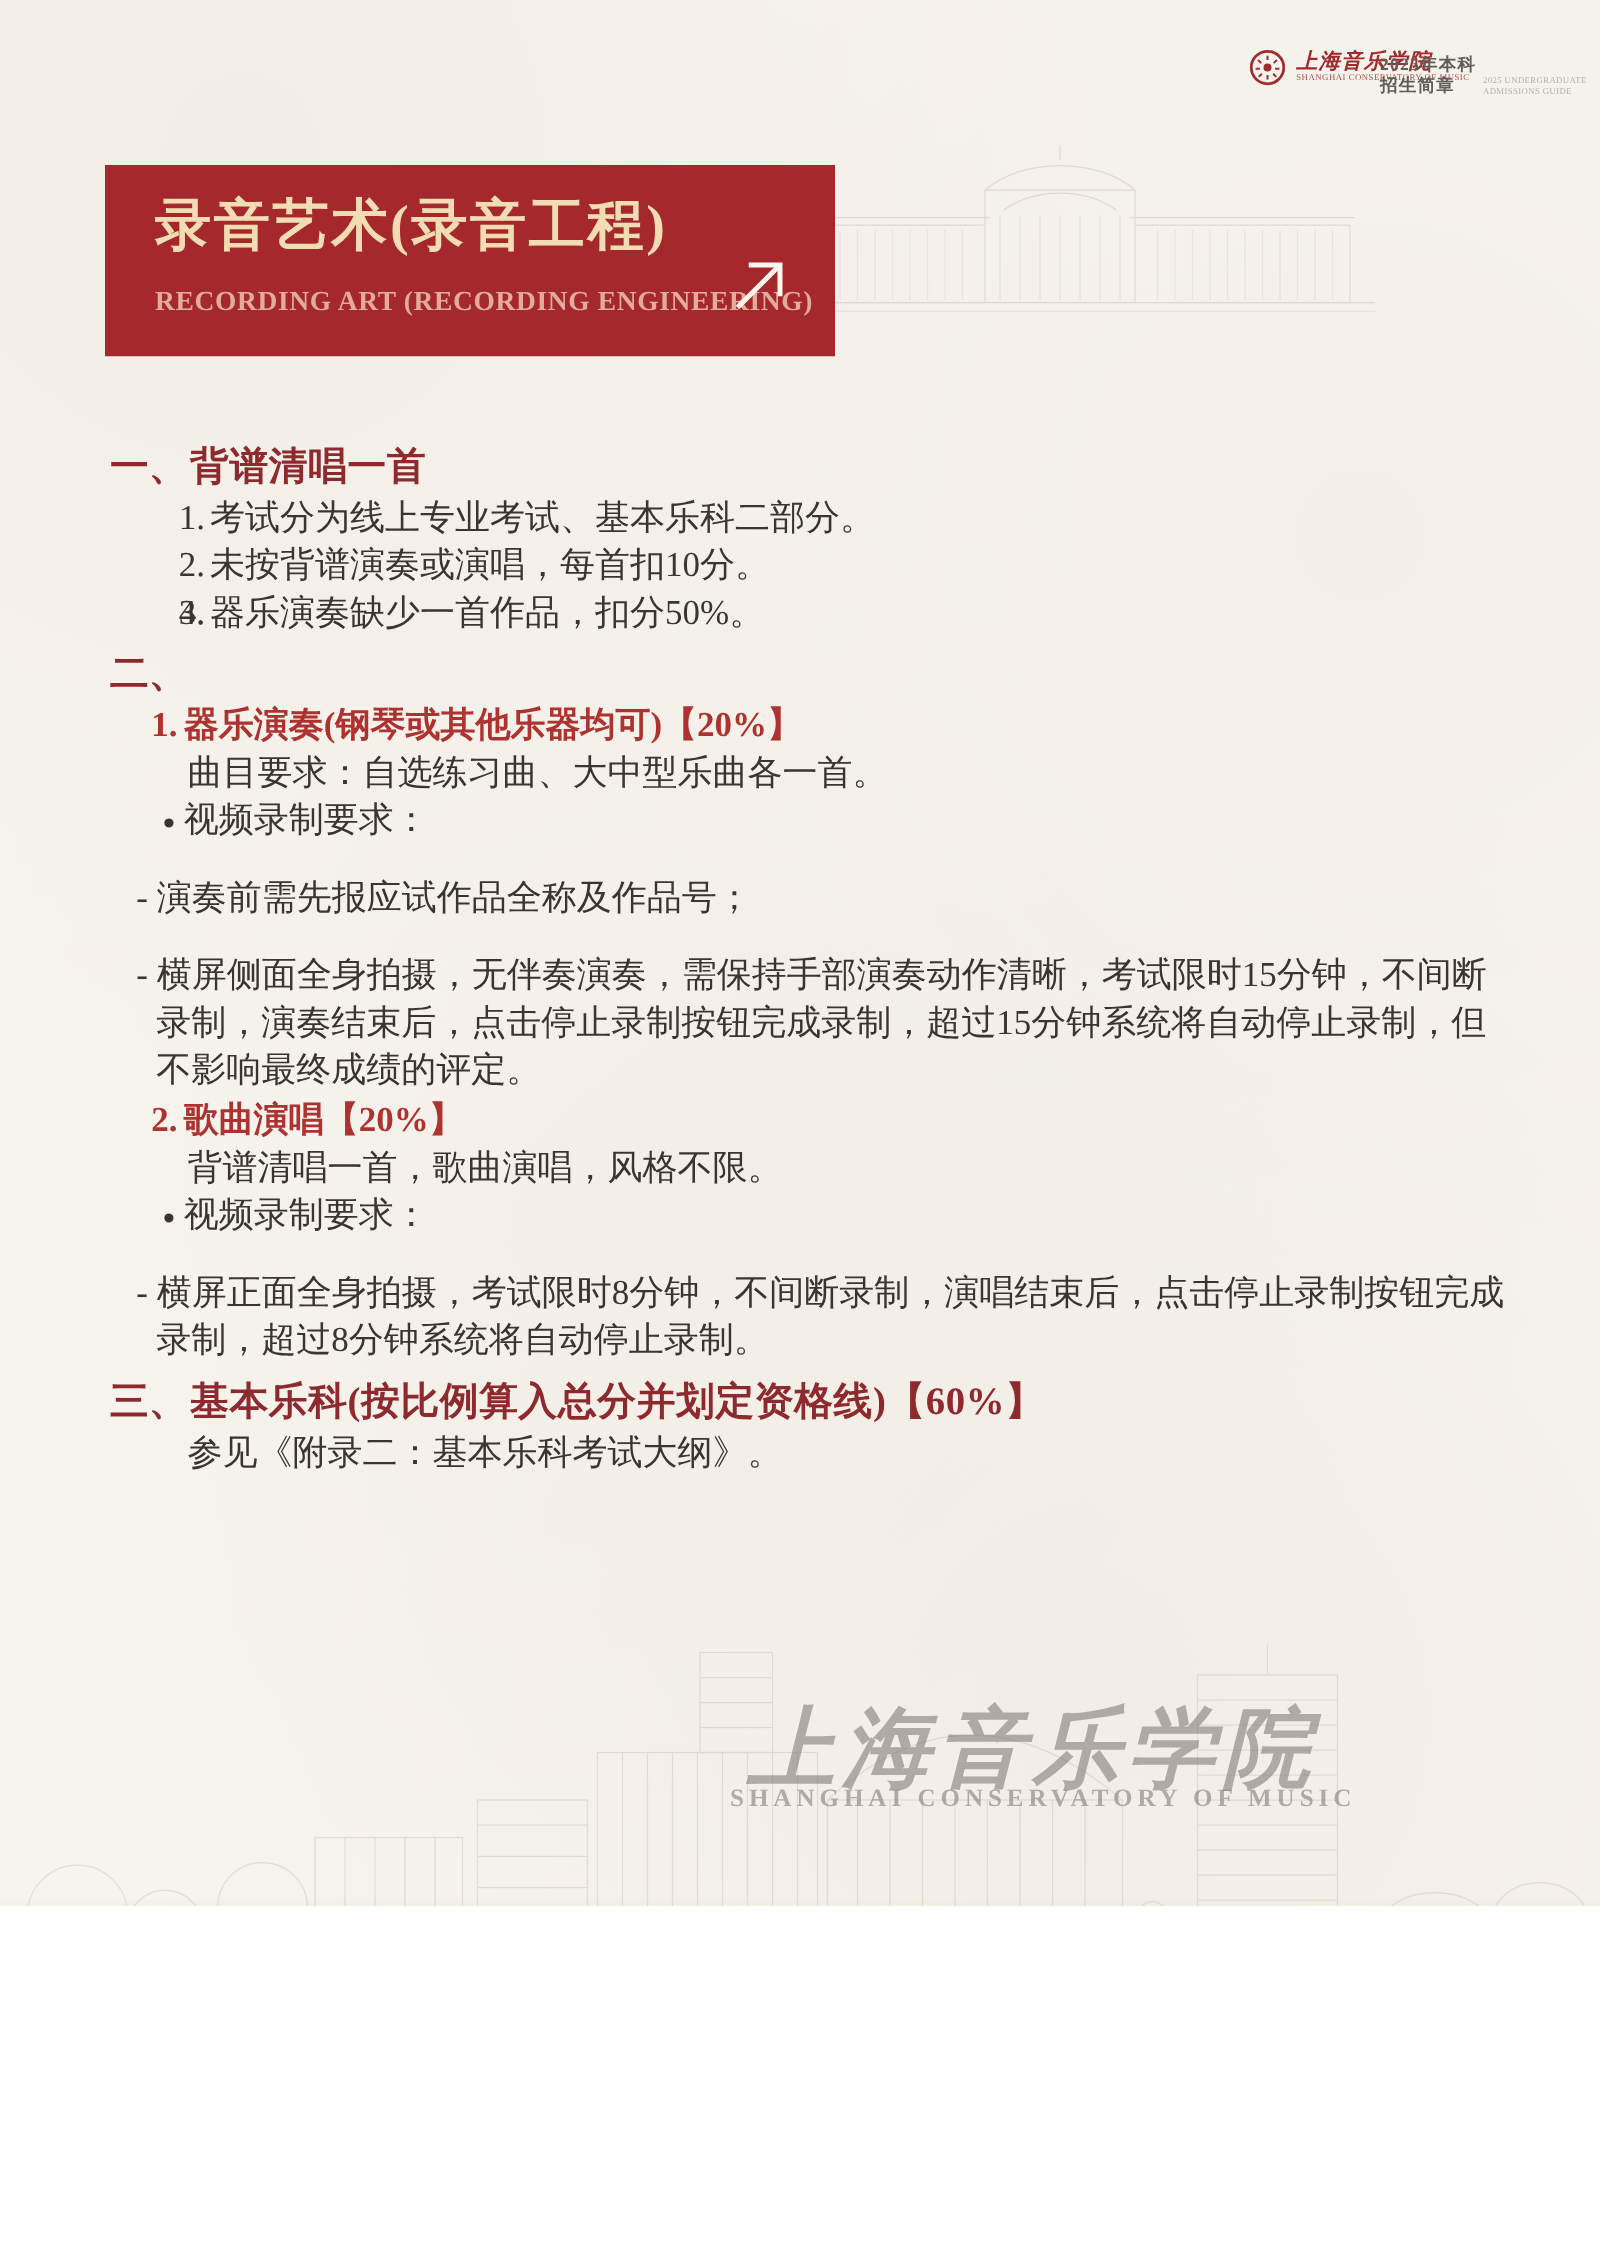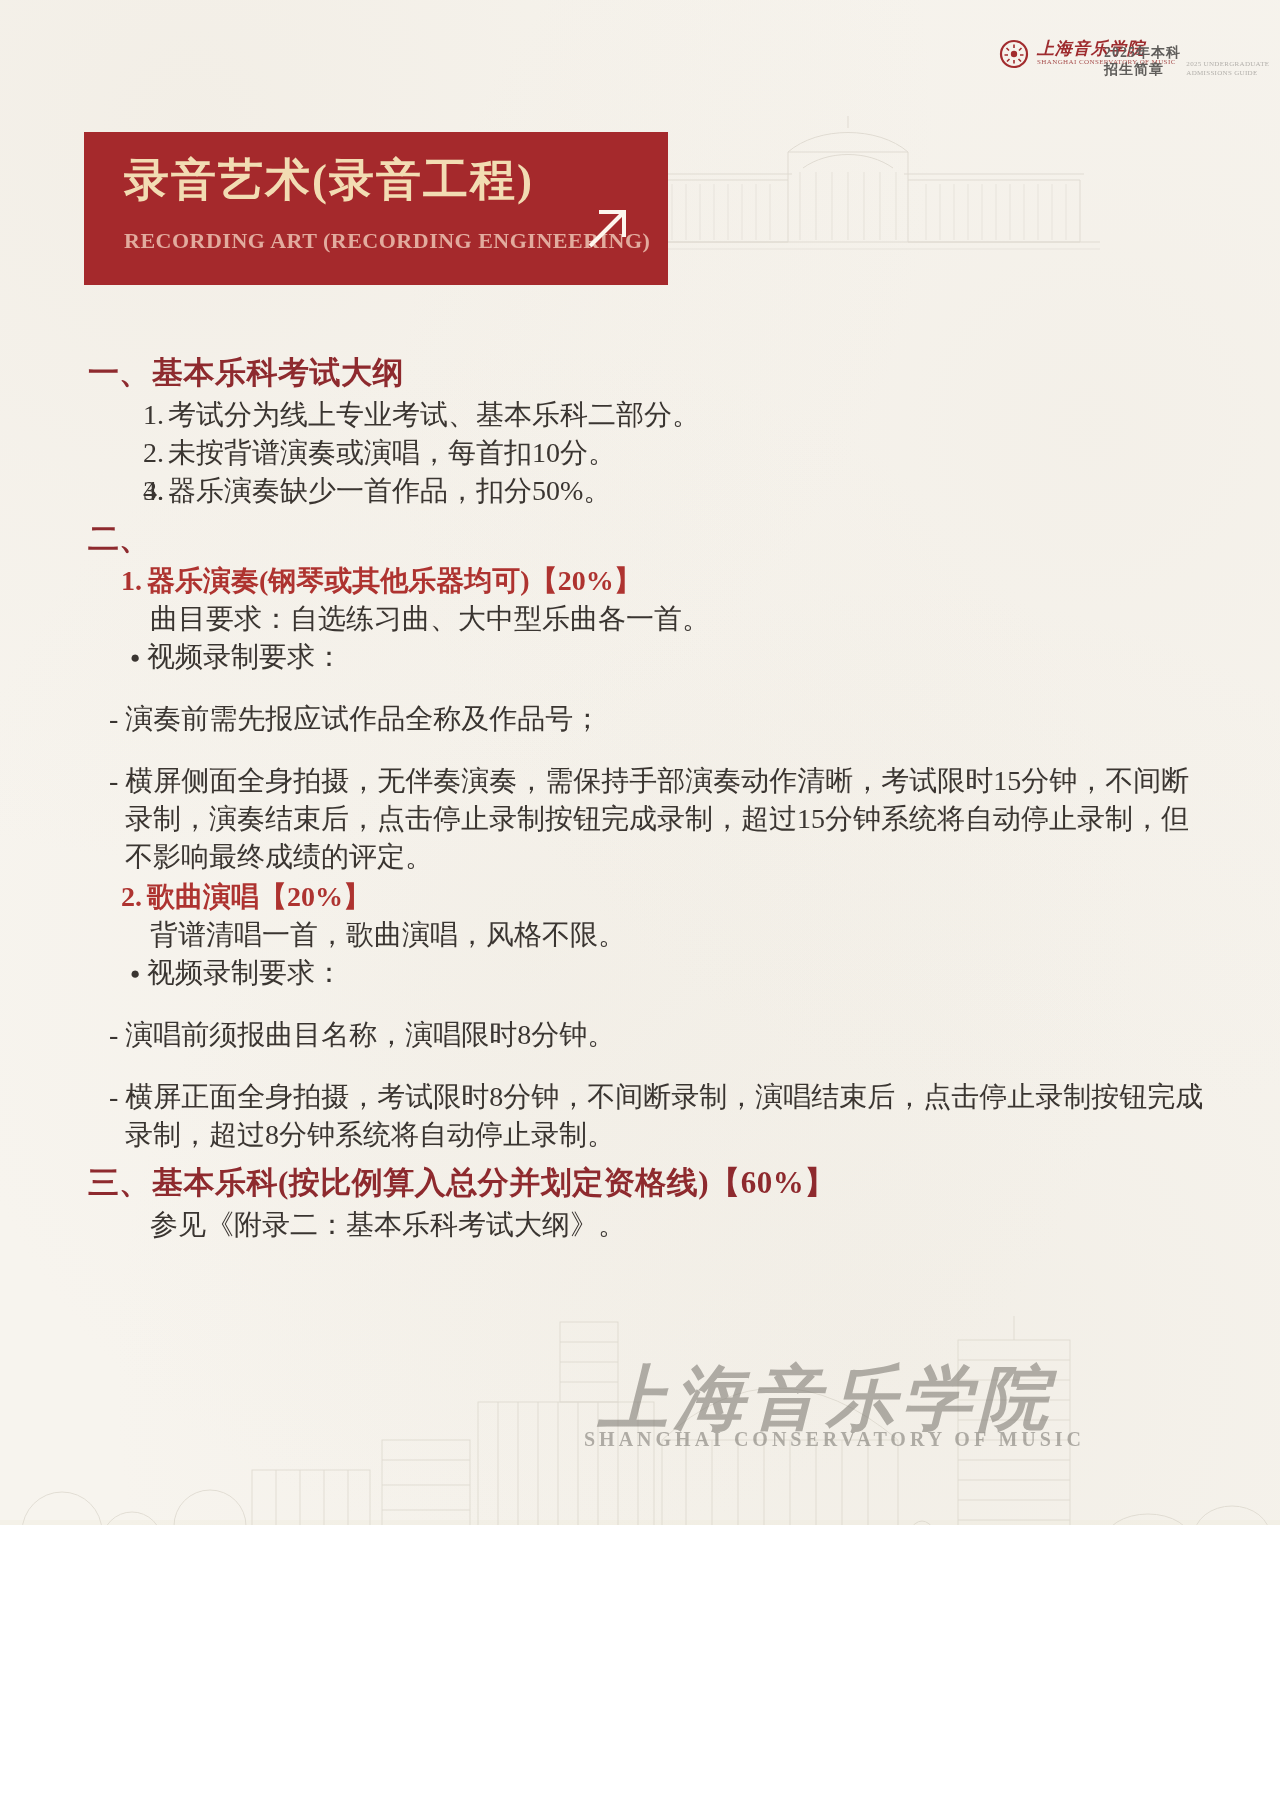--- a/index.html
+++ b/index.html
@@ -103,40 +103,39 @@
         <path d="M7 39 L39 7"></path>
         <path d="M16 5 H41 V30"></path>
       </g>
     </svg>
   </div>
 
   <div class="content">
       <section>
         <div class="sec-head">
           <span class="sec-num">一、</span>
-          <span class="sec-title">基本乐科考试大纲</span>
+          <span class="sec-title">背谱清唱一首</span>
         </div>
         <div class="item numbered"><span class="marker">1.</span><span>考试分为线上专业考试、基本乐科二部分。</span></div>
         <div class="item numbered"><span class="marker">2.</span><span>未按背谱演奏或演唱，每首扣10分。</span></div>
         <div class="item numbered"><span class="marker">3.</span></div>
         <div class="item numbered"><span class="marker">4.</span><span>器乐演奏缺少一首作品，扣分50%。</span></div>
       </section>
       <section>
         <div class="sec-head">
           <span class="sec-num">二、</span>
         </div>
         <div class="item red-sub"><span class="marker">1.</span><span>器乐演奏(钢琴或其他乐器均可)【20%】</span></div>
         <div class="item plain"><span>曲目要求：自选练习曲、大中型乐曲各一首。</span></div>
         <div class="item bullet"><span class="marker">●</span><span>视频录制要求：</span></div>
         <div class="item dash"><span class="dashmark">- </span><span>演奏前需先报应试作品全称及作品号；</span></div>
         <div class="item dash"><span class="dashmark">- </span><span>横屏侧面全身拍摄，无伴奏演奏，需保持手部演奏动作清晰，考试限时15分钟，不间断录制，演奏结束后，点击停止录制按钮完成录制，超过15分钟系统将自动停止录制，但不影响最终成绩的评定。</span></div>
         <div class="item red-sub"><span class="marker">2.</span><span>歌曲演唱【20%】</span></div>
         <div class="item plain"><span>背谱清唱一首，歌曲演唱，风格不限。</span></div>
         <div class="item bullet"><span class="marker">●</span><span>视频录制要求：</span></div>
-        <div class="item dash"><span class="dashmark">- </span><span>演唱前须报曲目名称，演唱限时8分钟。</span></div>
         <div class="item dash"><span class="dashmark">- </span><span>横屏正面全身拍摄，考试限时8分钟，不间断录制，演唱结束后，点击停止录制按钮完成录制，超过8分钟系统将自动停止录制。</span></div>
       </section>
       <section>
         <div class="sec-head">
           <span class="sec-num">三、</span>
           <span class="sec-title">基本乐科(按比例算入总分并划定资格线)【60%】</span>
         </div>
         <div class="item plain"><span>参见《附录二：基本乐科考试大纲》。</span></div>
       </section>
     </div>

